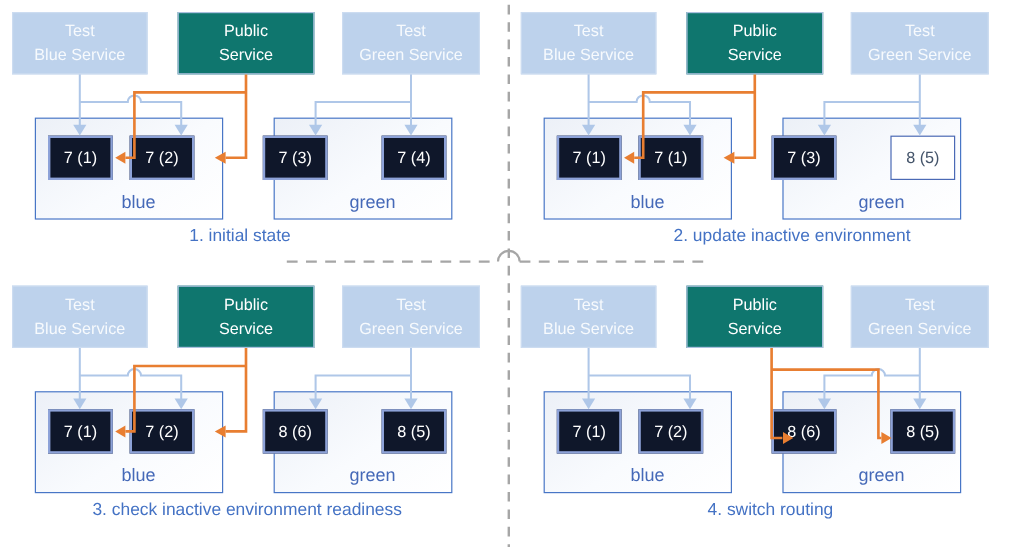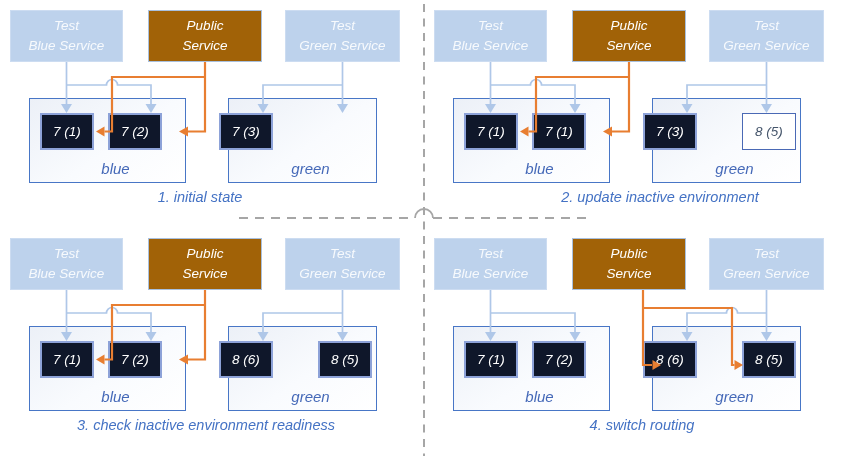--- a/index.html
+++ b/index.html
@@ -1,30 +1,30 @@
 <!DOCTYPE html>
 <html><head>
 <meta charset="utf-8">
 <style>
   html,body{margin:0;padding:0;background:#ffffff;}
   body{width:848px;height:456px;position:relative;overflow:hidden;
        font-family:"Liberation Sans", sans-serif;}
-  #stage{position:absolute;left:0;top:0;width:736px;height:456px;font-style:italic;}
+  #stage{position:absolute;left:0;top:0;width:736px;height:456px;}
 
   .panel{position:absolute;width:424px;height:228px;}
   #panel-1{left:0;top:0}
   #panel-2{left:424px;top:0}
   #panel-3{left:0;top:228px}
   #panel-4{left:424px;top:228px}
 
   .svc{position:absolute;top:10px;height:52px;box-sizing:border-box;
        display:flex;flex-direction:column;align-items:center;justify-content:center;
        font-size:13.5px;line-height:1.45;z-index:2;text-align:center;}
   .svc.test{background:#BDD2EC;border:1px solid #CCDCF1;color:#F7FAFD;}
-  .svc.public{background:#a16207;border:1px solid #A9C0DE;color:#FFFFFF;}
+  .svc.public{background:#0f766e;border:1px solid #A9C0DE;color:#FFFFFF;}
   .s-left{left:10px;width:113px}
   .s-mid{left:148px;width:114px}
   .s-right{left:285px;width:115px}
 
   .env{position:absolute;top:98px;height:85px;box-sizing:border-box;
        border:1.5px solid #4876C6;z-index:1;
        background:linear-gradient(145deg,#ECF0F7 0%,#F9FBFE 55%,#FFFFFF 100%);}
   .e-blue{left:29px;width:157px}
   .e-green{left:228px;width:149px}
   .env-label{position:absolute;bottom:5px;left:16px;right:0;text-align:center;
@@ -79,20 +79,21 @@
     <div class="env e-blue">
       <div class="env-label">blue</div>
     </div>
     <div class="env e-green">
       <div class="env-label">green</div>
     </div>
 
     <div class="pod pos1">7 (1)</div>
     <div class="pod pos2">7 (2)</div>
     <div class="pod pos3">7 (3)</div>
+    <div class="pod pos4">7 (4)</div>
 
     <svg class="conn" viewBox="0 0 424 228">
       <path class="lb" d="M66.5 62 V104.5"></path>
       <path class="lb" d="M66.5 85 H106.5 A5.5 5.5 0 0 1 117.5 85 H151 V104.5"></path>
       <path class="lb-f" d="M61 104 L72 104 L66.5 113 Z"></path>
       <path class="lb-f" d="M145.5 104 L156.5 104 L151 113 Z"></path>
       <path class="lb" d="M342.5 62 V104.5"></path>
       <path class="lb" d="M342.5 85 H263 V104.5"></path>
       <path class="lb-f" d="M337 104 L348 104 L342.5 113 Z"></path>
       <path class="lb-f" d="M257.5 104 L268.5 104 L263 113 Z"></path>

